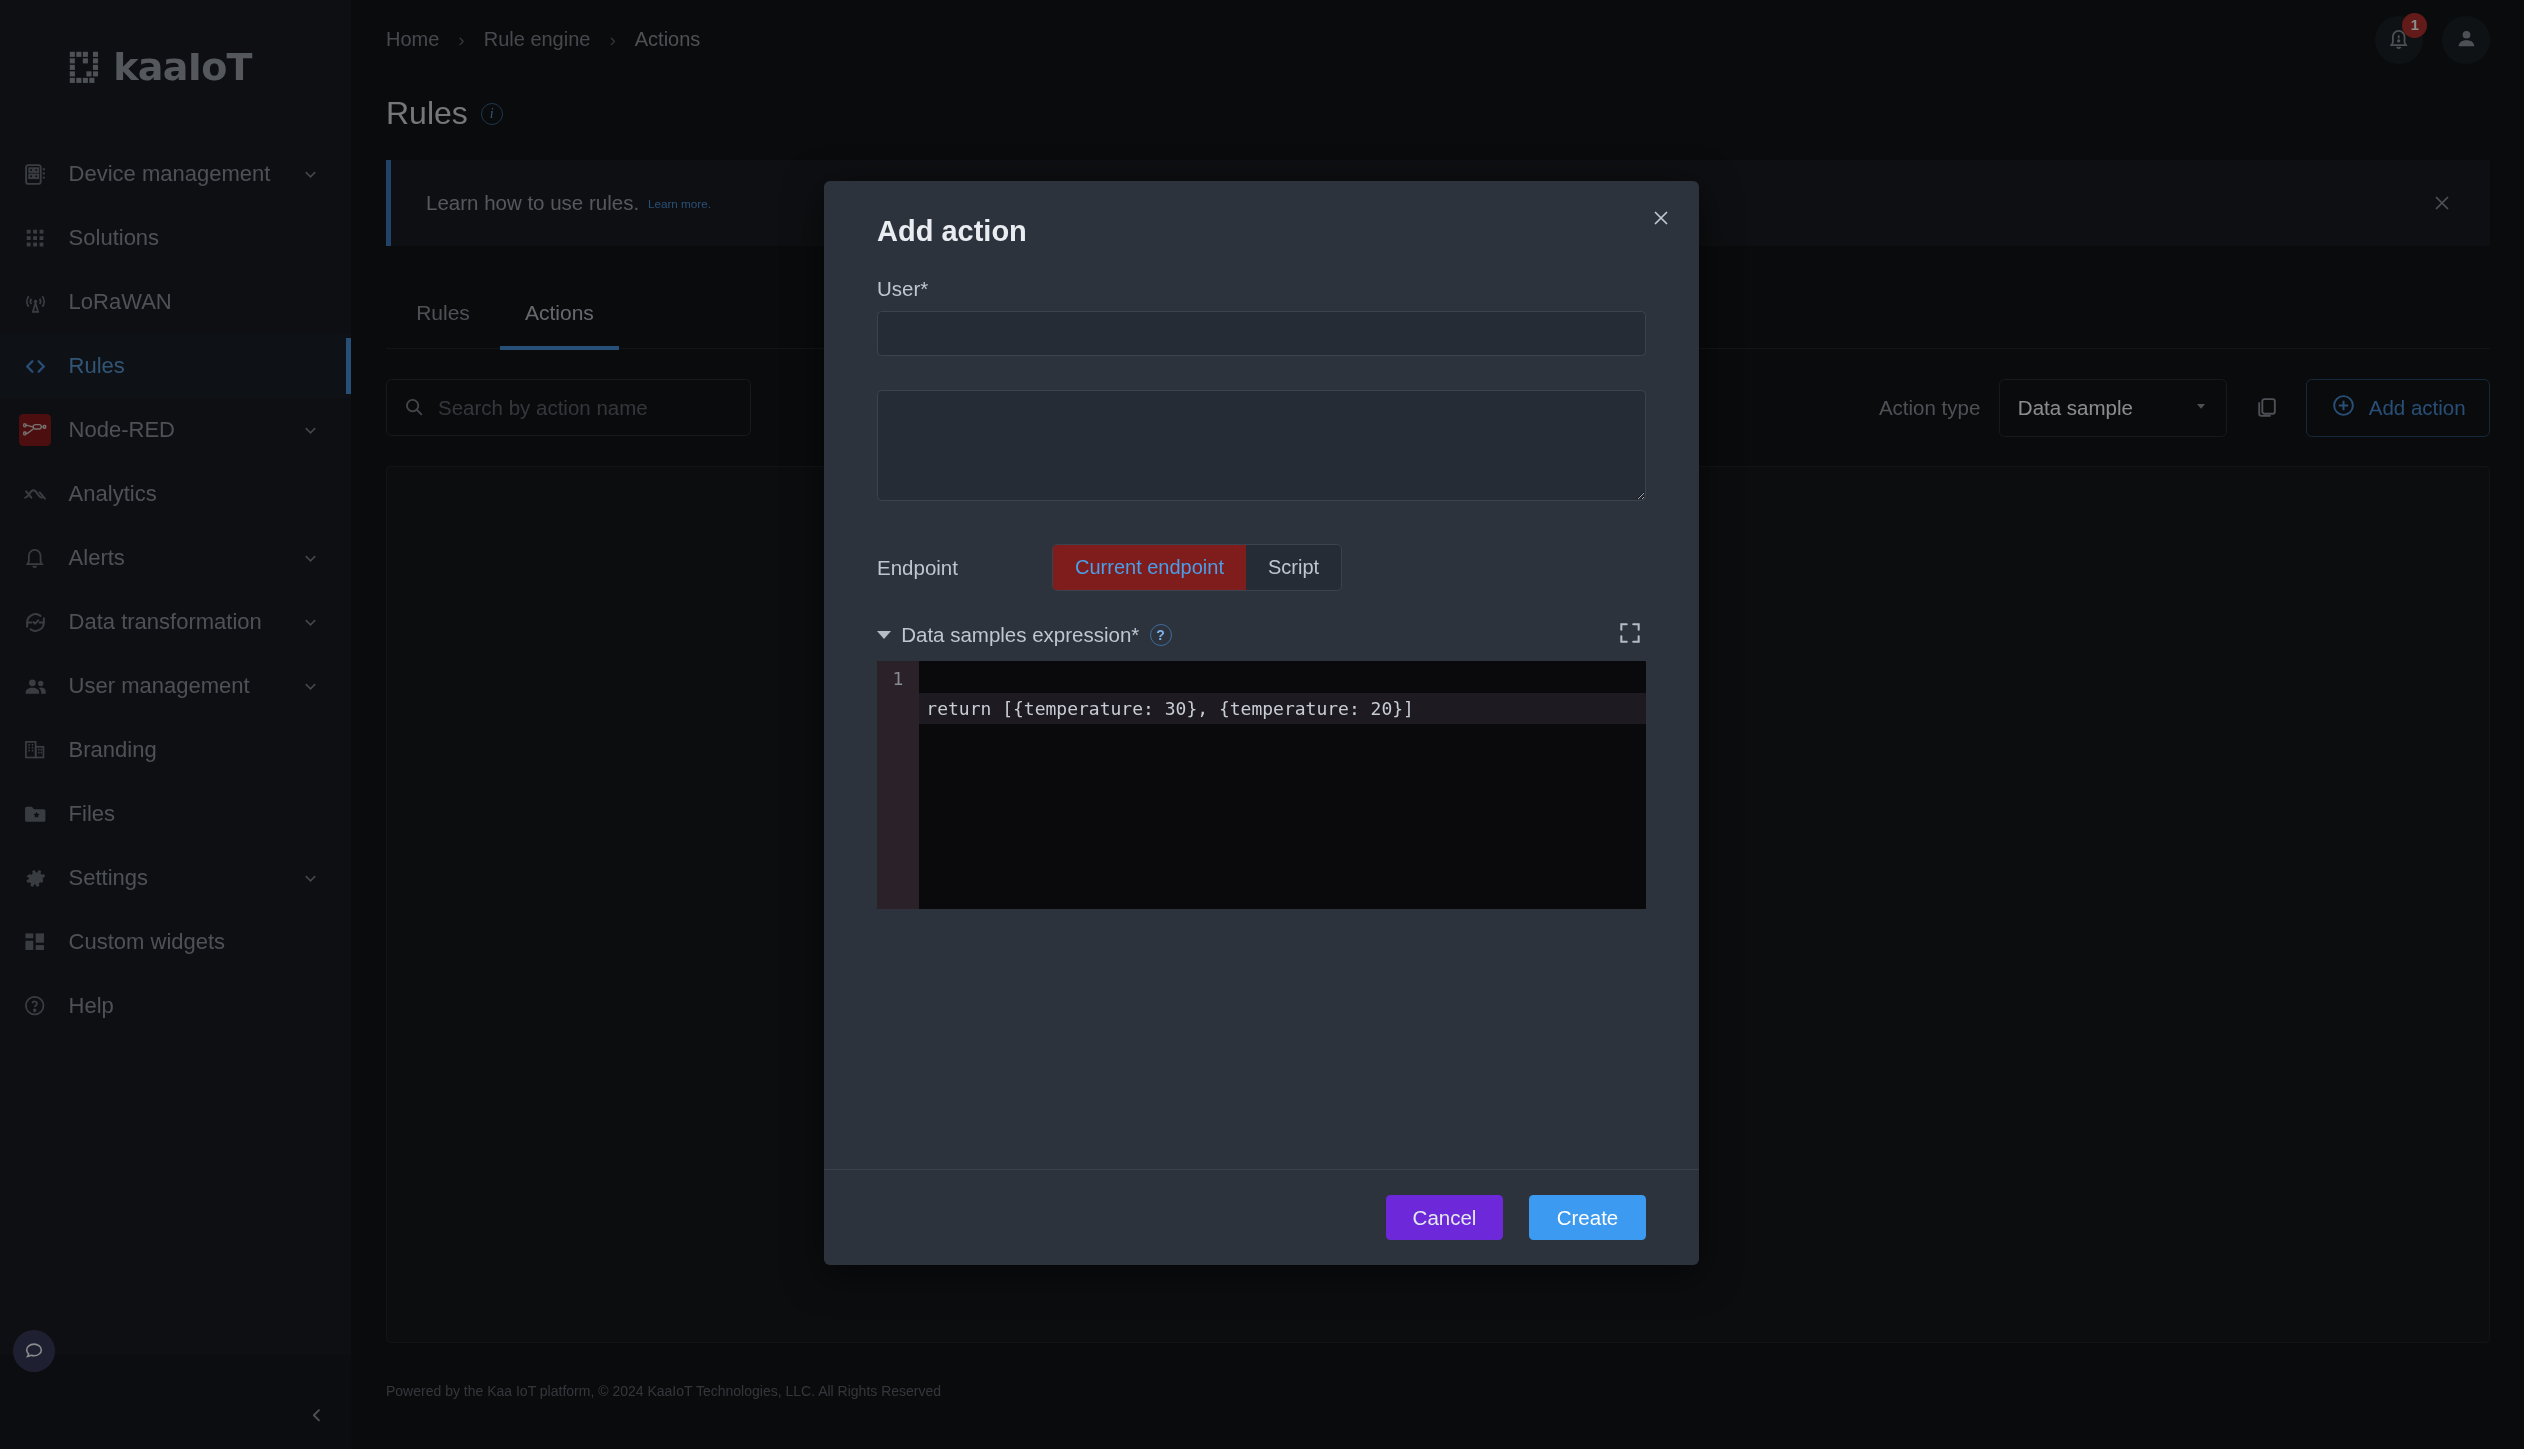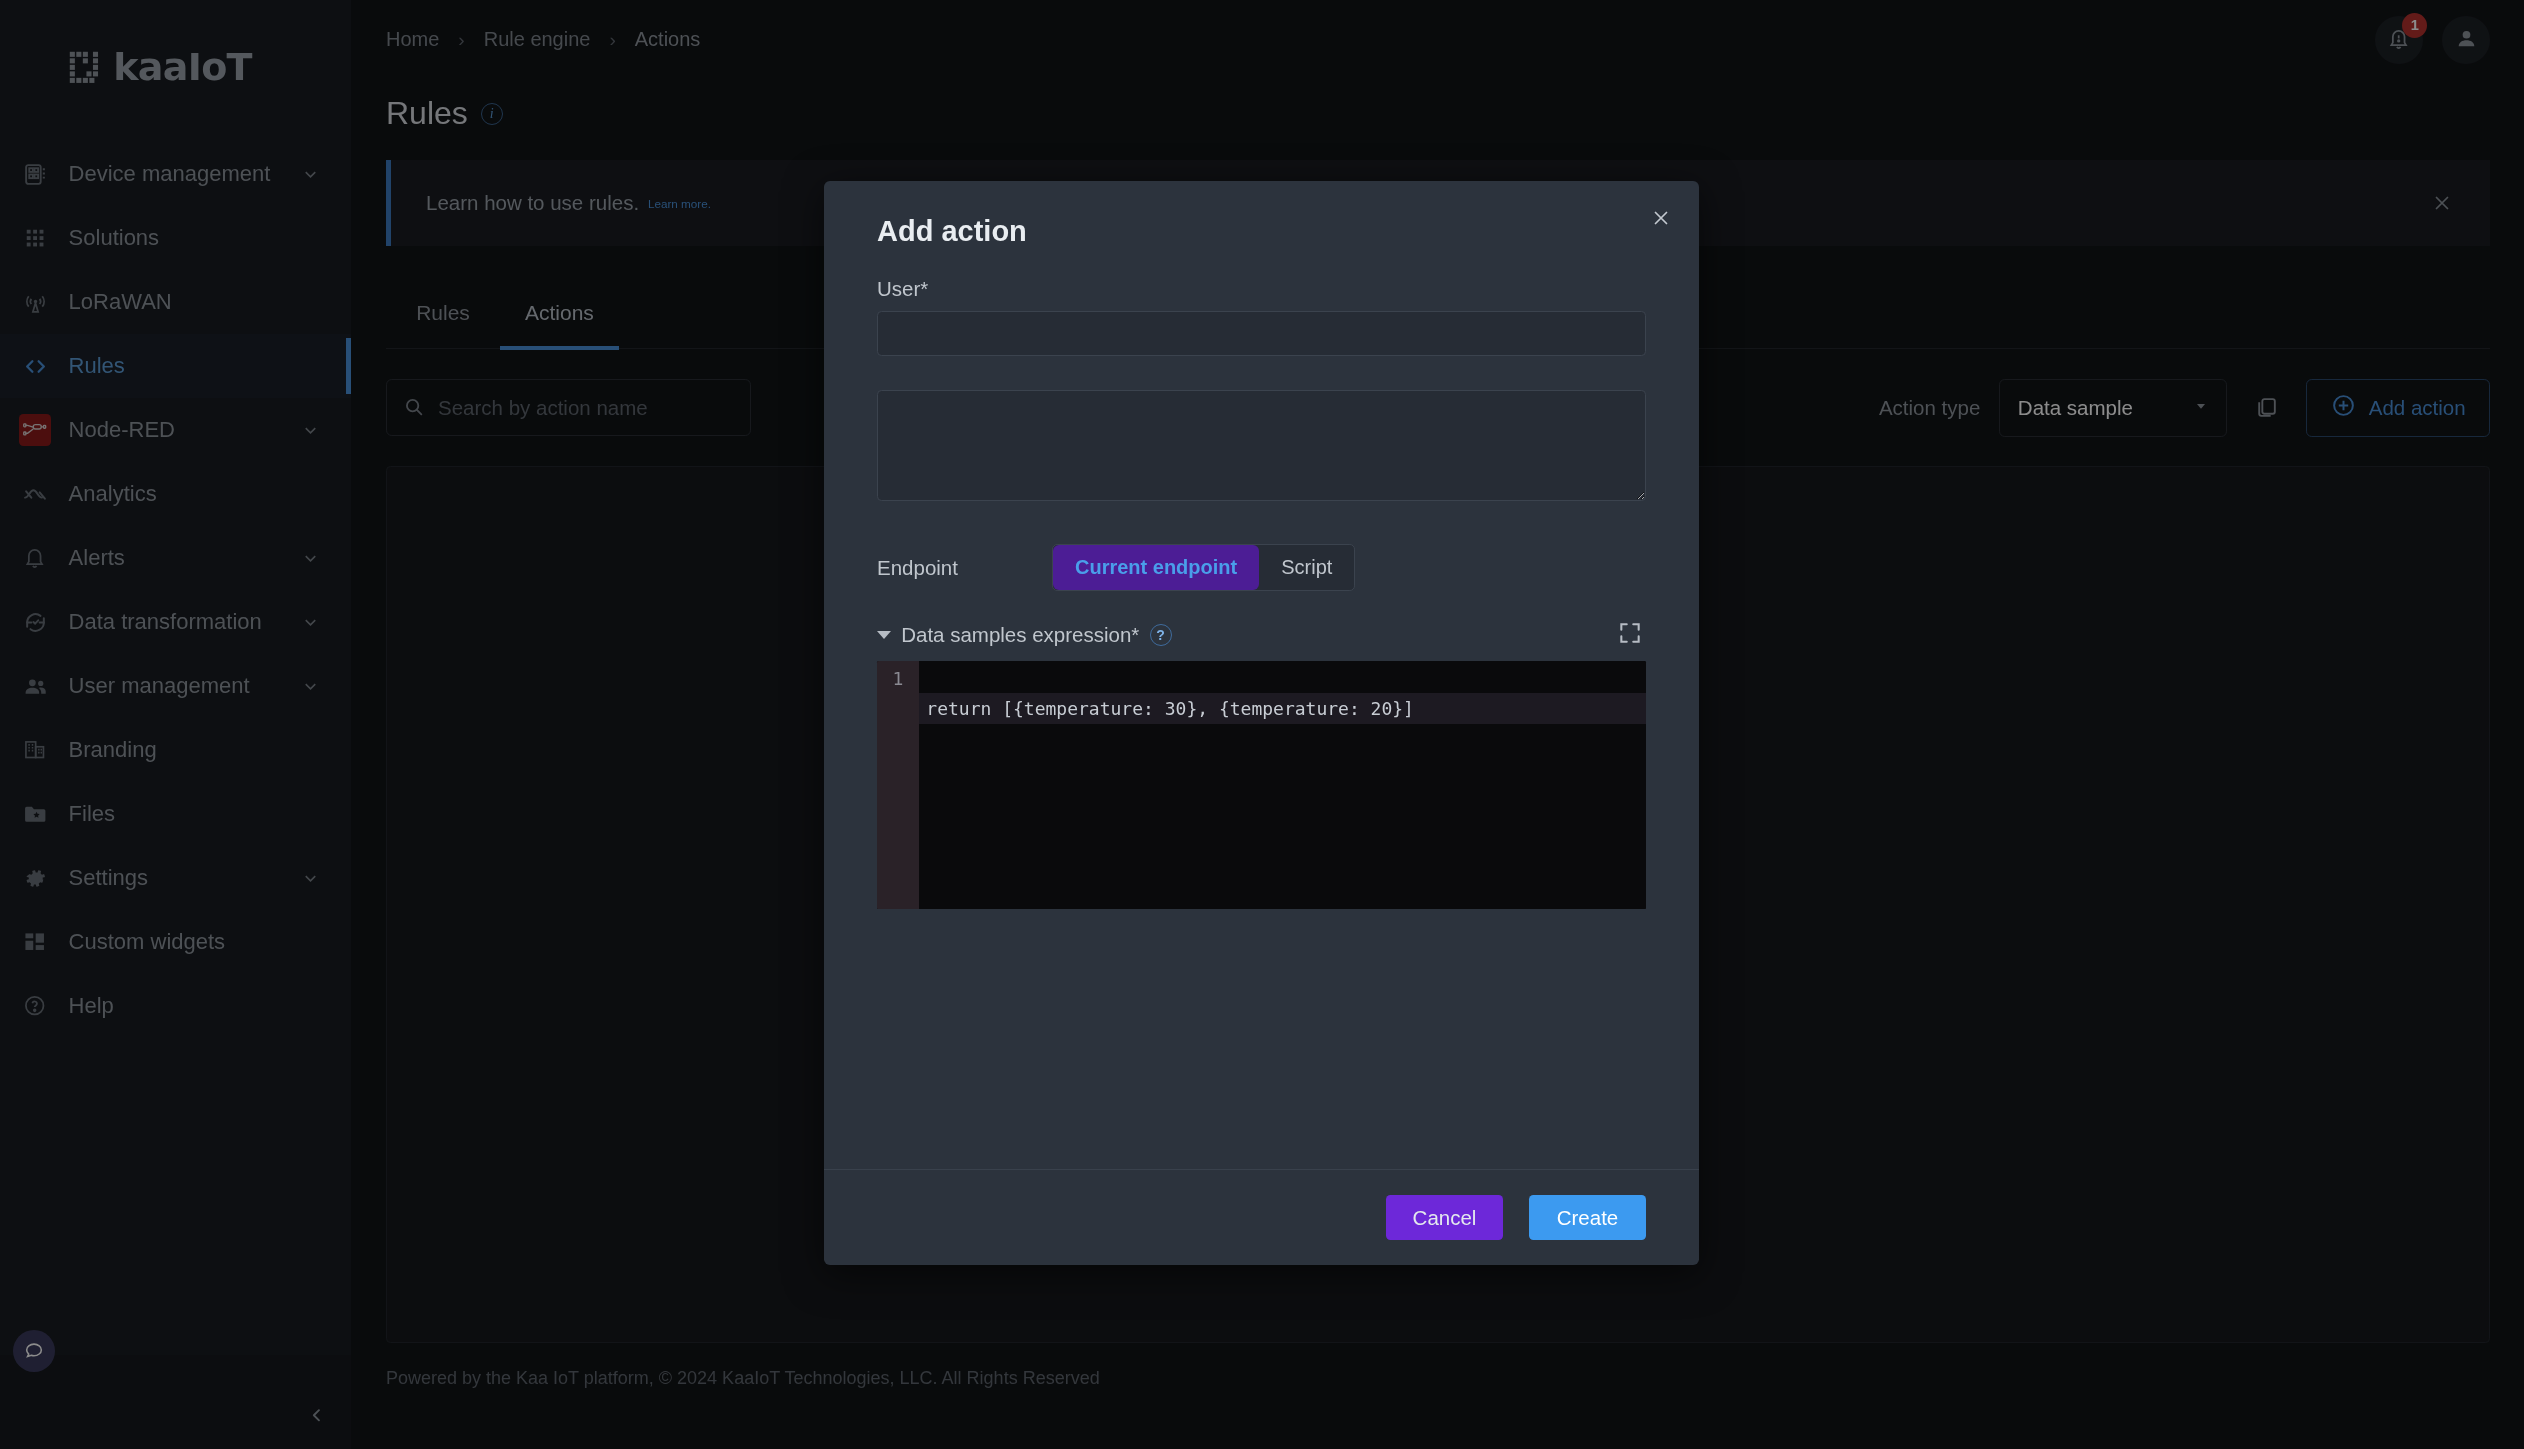--- a/index.html
+++ b/index.html
@@ -150,21 +150,21 @@
     display: flex; align-items: center; gap: 13px; padding: 0 23.4px;
     color: #4a90d9; font-size: 20.5px; cursor: pointer;
   }
 
   .content-panel {
     position: absolute; left: 35px; right: 35px; top: 466px; height: 877px;
     background: #16191d; border: 0.7px solid #22262c; border-radius: 4.4px;
   }
 
   .page-footer {
-    position: absolute; left: 35px; bottom: 60px; font-size: 18px; color: #5e656d;
+    position: absolute; left: 35px; bottom: 50px; font-size: 14px; color: #5e656d;
   }
 
   
   .modal-overlay {
     position: absolute; inset: 0; background: rgba(0,0,0,0.45);
   }
   .modal {
     position: absolute; left: 824px; top: 181px; width: 875px; height: 1084px;
     background: #2c333d; border-radius: 5.8px;
     box-shadow: 0 8.8px 38px rgba(0,0,0,0.55);
@@ -192,21 +192,21 @@
   .endpoint-row { display: flex; align-items: center; margin-top: 41px; }
   .endpoint-label { font-size: 20.5px; color: #c0c6cd; width: 175px; }
   .seg {
     display: flex; border-radius: 5.1px; overflow: hidden; background: #262c35;
     border: 0.7px solid #3b434e;
   }
   .seg-btn {
     height: 45px; padding: 0 22px; display: flex; align-items: center;
     justify-content: center; font-size: 20px; color: #c0c6cd; cursor: pointer;
   }
-  .seg-btn.active { background: #4c1d95; color: #4a9eea; font-weight: 700; border-radius: 6px; }
+  .seg-btn.active { background: #7f1d1d; color: #4a9eea; font-weight: 400; }
 
   .expr-row { display: flex; align-items: center; margin-top: 29px; }
   .tri {
     width: 0; height: 0; border-left: 7.3px solid transparent; border-right: 7.3px solid transparent;
     border-top: 8.8px solid #b6bcc4; margin-right: 10.2px; cursor: pointer;
   }
   .expr-label { font-size: 20.5px; color: #c0c6cd; }
   .help-dot {
     width: 22px; height: 22px; border-radius: 50%; border: 1.5px solid #3f6b9c;
     color: #7fb3e8; font-size: 14px; display: flex; align-items: center; justify-content: center;

